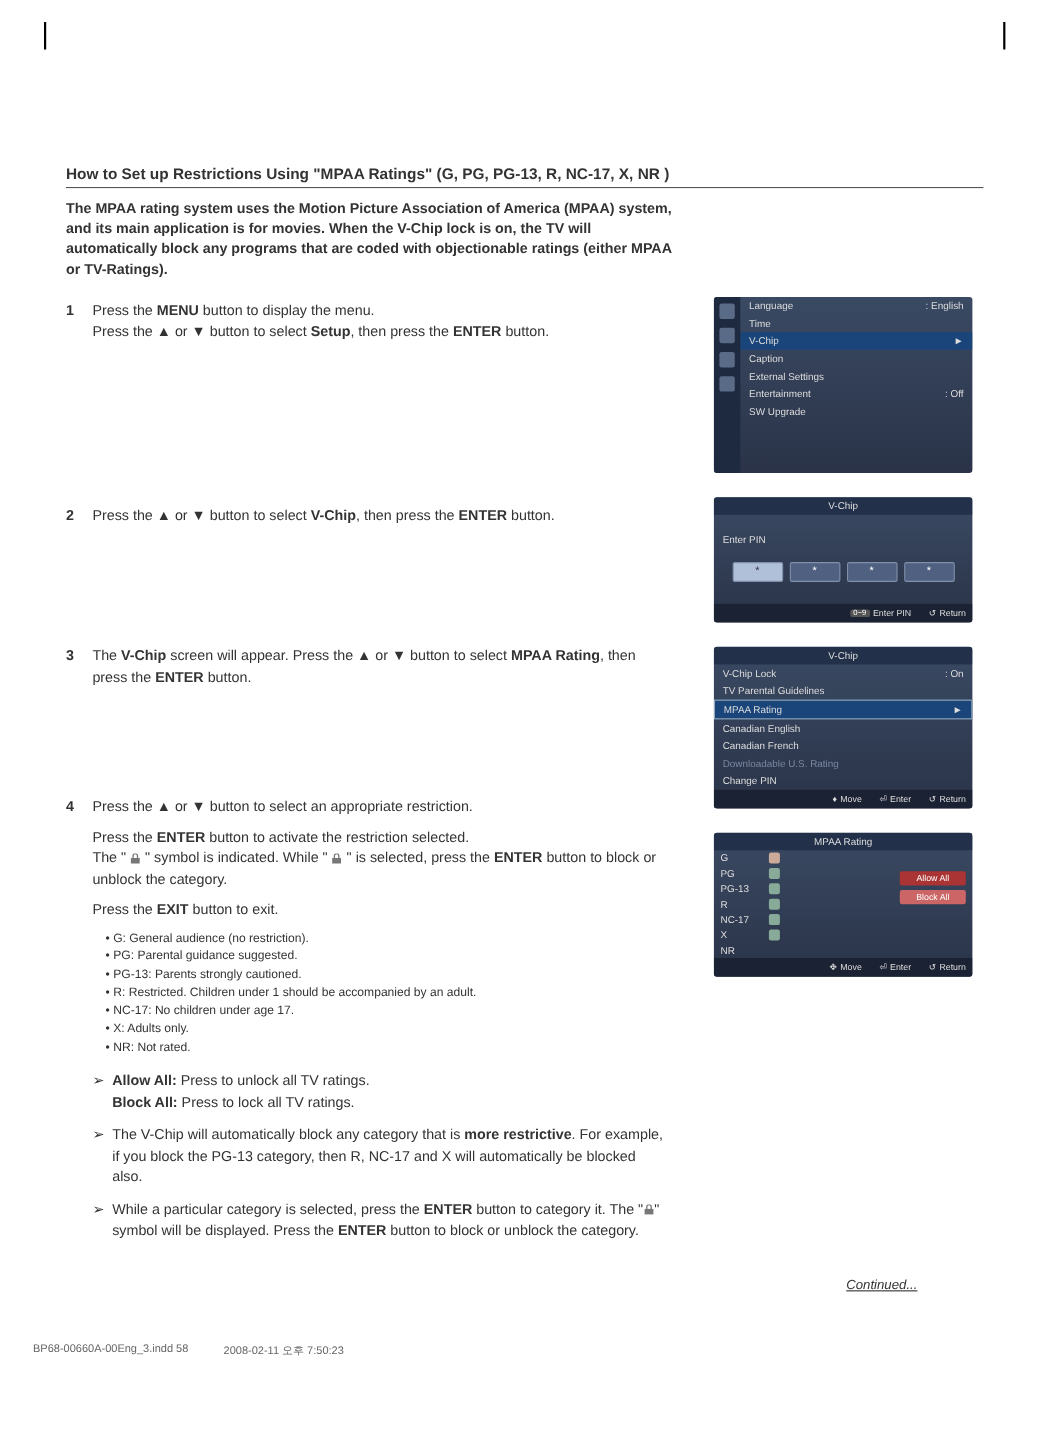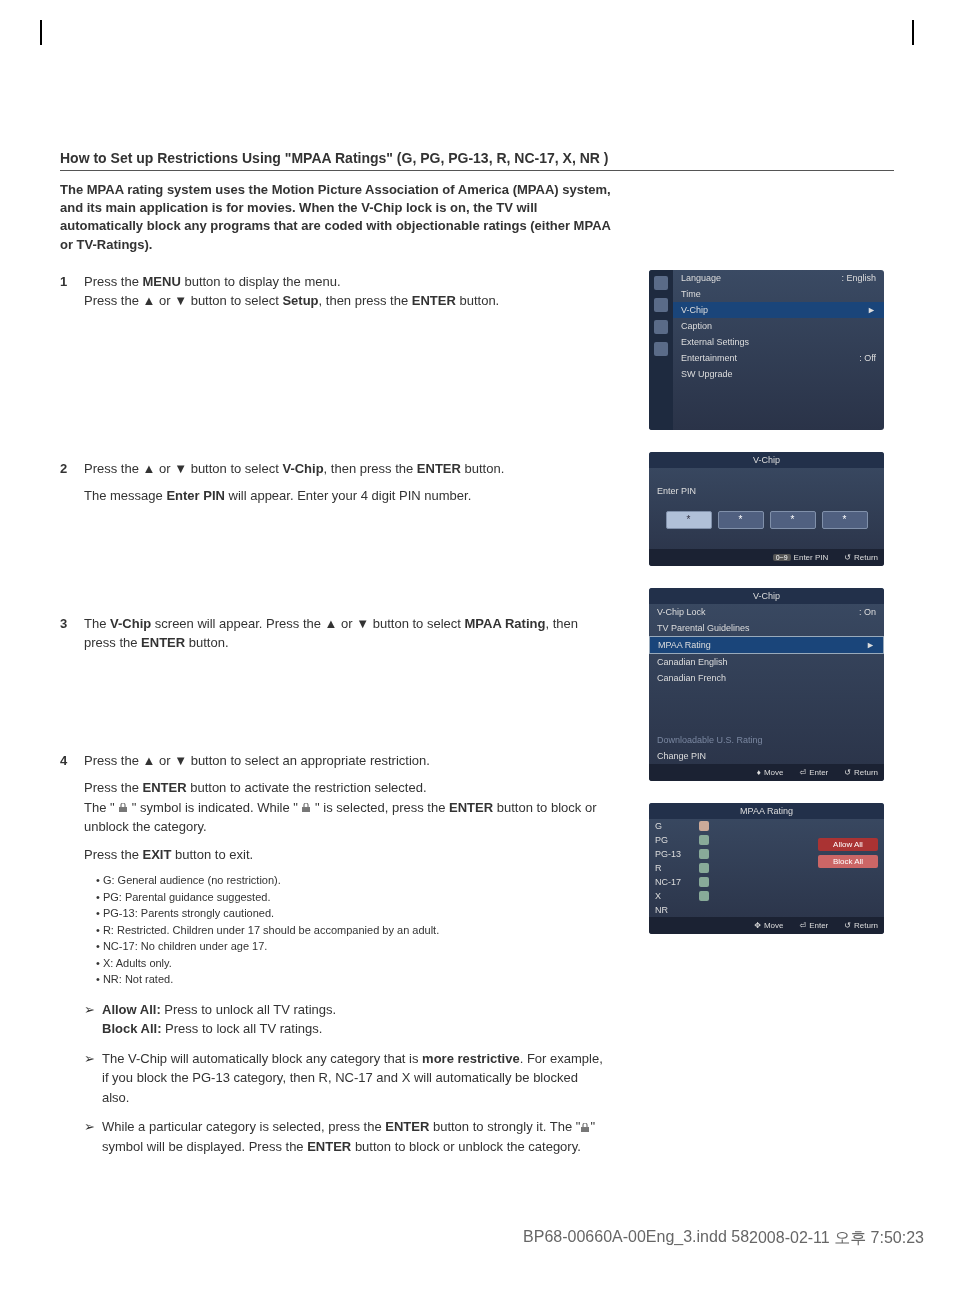--- a/index.html
+++ b/index.html
@@ -66,44 +66,45 @@
     display: inline-block;
     background: #bbb;
     color: #000;
     font-size: 10px;
     font-weight: bold;
     padding: 3px 14px;
     border-radius: 10px;
   }
   .printinfo {
     display: flex;
-    justify-content: flex-end;
-    font-size: 16px;
+    justify-content: flex-start;
+    font-size: 10px;
     color: #666;
     padding: 0 30px 20px 30px;
+    gap: 32px;
   }
 
   
   .osd-col {
     position: absolute;
     right: 70px;
     top: 270px;
     width: 235px;
     font-size: 10px;
     color: #ddd;
   }
   .osd {
     background: linear-gradient(#3a4a63,#2a3348);
     border-radius: 3px;
     margin-bottom: 22px;
     overflow: hidden;
   }
   .osd .row { padding: 3px 8px; display: flex; justify-content: space-between; align-items: center; font-size: 9px; text-align: right; }
   .osd .row.sel { background: #1a457a; }
-  .osd .row.dim { color: #7a87a0; margin-top: 46px; }
+  .osd .row.dim { color: #7a87a0; }
   .osd .footer { background: #1b2233; font-size: 8px; padding: 4px 6px; display: flex; justify-content: flex-end; gap: 16px; }
   .osd .footer .f { display: inline-flex; align-items: center; gap: 3px; }
   .setup-label { position: absolute; left: -16px; top: 30px; transform: rotate(-90deg); font-size: 9px; color: #fff; }
   .osd1 { position: relative; padding-left: 24px; height: 160px; }
   .osd1 .sidebar { position: absolute; left: 0; top: 0; bottom: 0; width: 24px; background: #1e2a3f; display: flex; flex-direction: column; align-items: center; padding-top: 6px; gap: 8px; }
   .osd1 .sidebar .ic { width: 14px; height: 14px; background: #5a6b88; border-radius: 2px; }
   .osd .header { text-align: center; font-size: 9px; padding: 3px 0; background: #22304a; }
   .pin-row { display: flex; gap: 6px; justify-content: center; padding: 12px 0 20px; }
   .pin-box { width: 44px; height: 16px; background: #506080; border: 1px solid #8090aa; border-radius: 2px; text-align: center; font-size: 10px; line-height: 16px; color: #fff; }
   .pin-box.active { background: #b0c0d8; color: #334; }
@@ -140,23 +141,20 @@
         </p>
       </div>
     </li>
 
     <li style="margin-top:140px;">
       <div class="num">2</div>
       <div class="body">
         <p>
           <span>Press the ▲ or ▼ button to select </span><b>V-Chip</b><span>, then press the </span><b>ENTER</b><span> button.</span>
         </p>
-        <p>
-          <span>The message </span><b>Enter PIN</b><span> will appear. Enter your 4 digit PIN number.</span>
-        </p>
       </div>
     </li>
 
     <li style="margin-top:100px;">
       <div class="num">3</div>
       <div class="body">
         <p>
           <span>The </span><b>V-Chip</b><span> screen will appear. Press the ▲ or ▼ button to select </span><b>MPAA Rating</b><span>, then press the </span><b>ENTER</b><span> button.</span>
         </p>
       </div>
@@ -176,35 +174,35 @@
                 <path d="M3 4 V2 a2 2 0 0 1 4 0 V4" fill="none" stroke="#777" stroke-width="1.2"></path>
               </svg></span><span> " is selected, press the </span><b>ENTER</b><span> button to block or unblock the category.</span>
         </p>
         <p>
           <span>Press the </span><b>EXIT</b><span> button to exit.</span>
         </p>
         <div class="indent-list small">
           <div>• G: General audience (no restriction).</div>
           <div>• PG: Parental guidance suggested.</div>
           <div>• PG-13: Parents strongly cautioned.</div>
-          <div>• R: Restricted. Children under 17 should be accompanied by an adult.</div>
+          <div>• R: Restricted. Children under 1 should be accompanied by an adult.</div>
           <div>• NC-17: No children under age 17.</div>
           <div>• X: Adults only.</div>
           <div>• NR: Not rated.</div>
         </div>
         <ul class="arrow-list">
           <li>
             <b>Allow All:</b><span> Press to unlock all TV ratings.</span><br>
             <b>Block All:</b><span> Press to lock all TV ratings.</span>
           </li>
           <li>
             <span>The V-Chip will automatically block any category that is </span><b>more restrictive</b><span>. For example, if you block the PG-13 category, then R, NC-17 and X will automatically be blocked also.</span>
           </li>
           <li>
-            <span>While a particular category is selected, press the </span><b>ENTER</b><span> button to strongly it. The "</span><span class="lock-inline"><svg viewBox="0 0 10 10">
+            <span>While a particular category is selected, press the </span><b>ENTER</b><span> button to category it. The "</span><span class="lock-inline"><svg viewBox="0 0 10 10">
                   <rect x="1" y="4" width="8" height="5" fill="#777"></rect>
                   <path d="M3 4 V2 a2 2 0 0 1 4 0 V4" fill="none" stroke="#777" stroke-width="1.2"></path>
                 </svg></span><span>" symbol will be displayed. Press the </span><b>ENTER</b><span> button to block or unblock the category.</span>
           </li>
         </ul>
       </div>
     </li>
   </ol>
 
   <div class="osd-col">
@@ -361,18 +359,19 @@
             <span>Enter</span>
           </span>
         <span class="f">
             <span>↺</span>
             <span>Return</span>
           </span>
       </div>
     </div>
   </div>
 
+  <div class="continued">Continued...</div>
 </div>
 
 <div class="printinfo">
   <span>BP68-00660A-00Eng_3.indd   58</span>
   <span>2008-02-11   오후 7:50:23</span>
 </div>
 
 </body></html>

